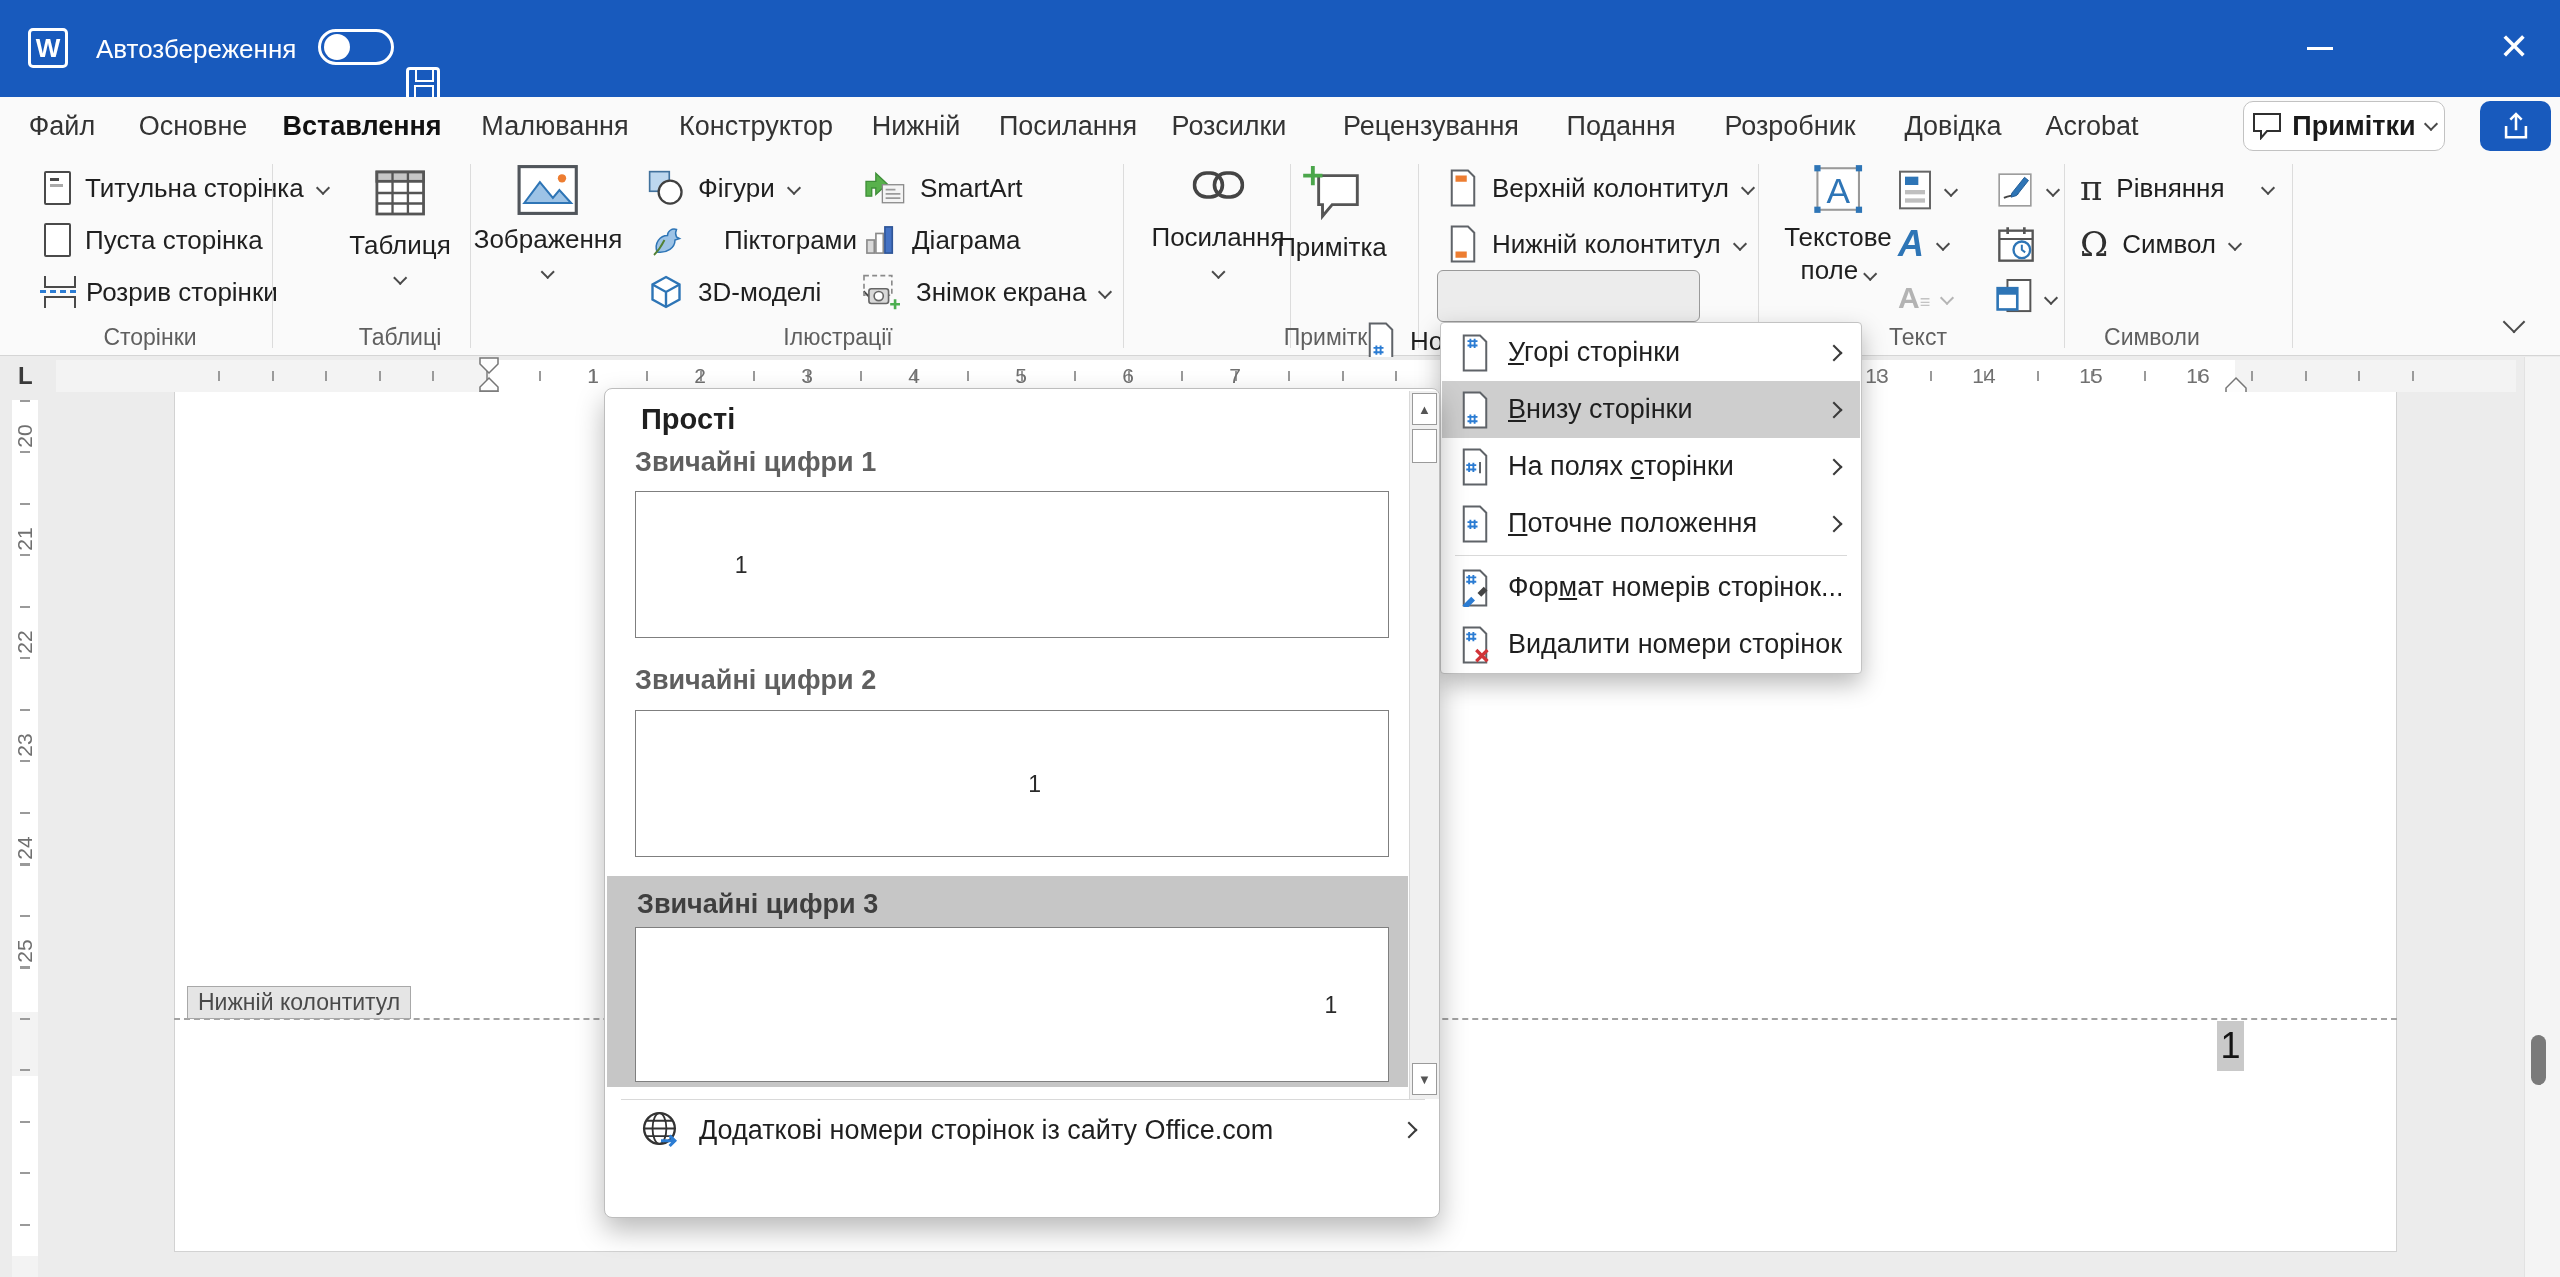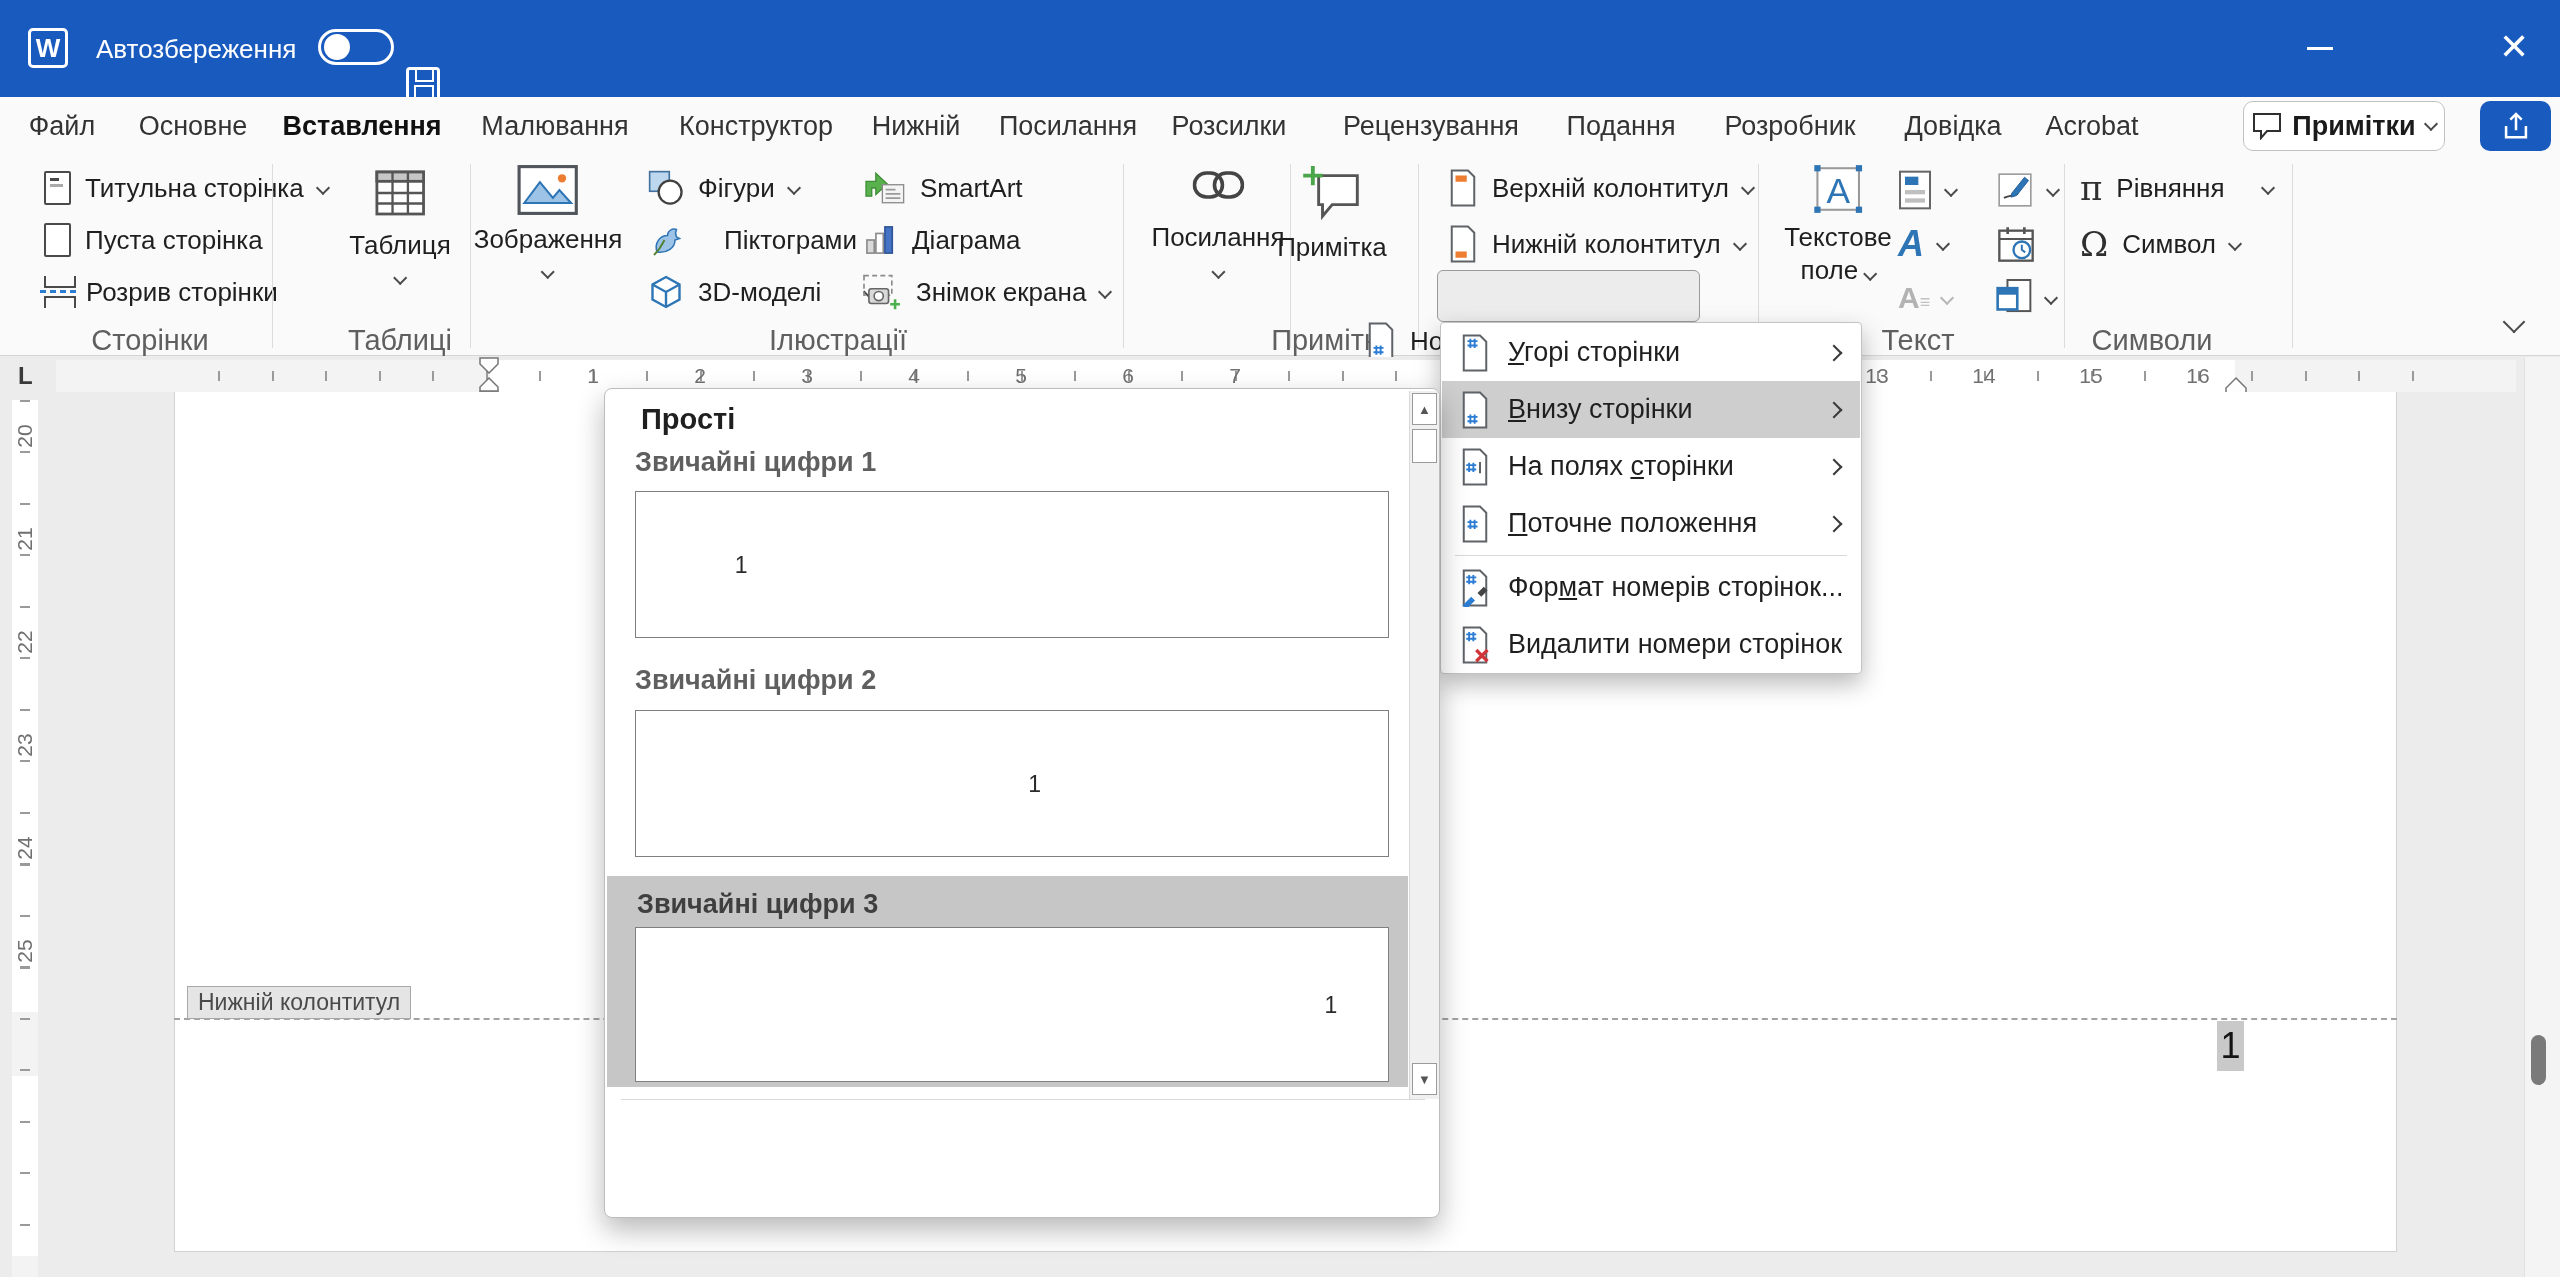--- a/index.html
+++ b/index.html
@@ -23,21 +23,21 @@
 
   
   #tabrow { left:0; top:97px; width:2560px; height:59px; background:#fafafa; }
   .tab { position:absolute; transform:translateX(-50%); top:14px; font-size:27px; color:#333; cursor:default; }
   .tab.active { font-weight:bold; color:#111; }
   .tab-underline { position:absolute; left:287px; top:148px; width:150px; height:6px; background:#185abd; border-radius:3px; }
 
   
   #ribbon { left:0; top:156px; width:2560px; height:200px; background:#fafafa; border-bottom:1px solid #d5d5d5; }
   .divider { position:absolute; top:8px; width:1px; height:184px; background:#dcdcdc; }
-  .glabel { position:absolute; transform:translateX(-50%); top:168px; font-size:29px; color:#5f5f5f; white-space:nowrap; }
+  .glabel { position:absolute; transform:translateX(-50%); top:168px; font-size:23px; color:#5f5f5f; white-space:nowrap; }
   .lbl { font-size:26px; color:#1f1f1f; white-space:nowrap; }
   .rrow { position:absolute; display:flex; align-items:center; gap:14px; transform:translateY(-50%); }
   .col { position:absolute; transform:translateX(-50%); display:flex; flex-direction:column; align-items:center; }
   .chev { display:inline-block; width:10px; height:10px; border-right:2px solid #4a4a4a; border-bottom:2px solid #4a4a4a; transform:rotate(45deg); }
   .chev.dim { border-color:#b5b5b5; }
   .icon-page { width:27px; height:34px; border:2.5px solid #4a4a4a; border-radius:2px; background:#fff; position:relative; }
   .icon-page.cover:before { content:""; position:absolute; left:4px; top:5px; width:9px; height:3px; background:#4a4a4a; }
   .icon-page.cover:after { content:""; position:absolute; left:4px; top:11px; width:13px; height:3px; background:#a9a9a9; }
   .icon-break { width:28px; height:32px; position:relative; }
   .icon-break:before { content:""; position:absolute; left:0; top:0; width:100%; height:10px; border:2.5px solid #4a4a4a; border-top:none;}
@@ -518,14 +518,26 @@
   </div>
 
   <div class="g-scroll">
     <div class="g-btn" style="top:2px;">▲</div>
     <div class="g-thumb"></div>
     <div class="g-btn" style="top:672px;">▼</div>
   </div>
 
   <div class="g-sep"></div>
 
+  <div class="g-foot" style="top:712px;">
+    <span class="fic">
+      <svg width="40" height="40" viewBox="0 0 26 26">
+        <circle cx="12" cy="12" r="10" fill="none" stroke="#333" stroke-width="1.5"></circle>
+        <ellipse cx="12" cy="12" rx="4.5" ry="10" fill="none" stroke="#333" stroke-width="1.2"></ellipse>
+        <path d="M2 12 h20 M3.5 7 h17 M3.5 17 h17" stroke="#333" stroke-width="1.2" fill="none"></path>
+        <path d="M13 20 h9 m-3.4 -3.4 l3.4 3.4 -3.4 3.4" stroke="#2b7cd3" stroke-width="2" fill="none"></path>
+      </svg>
+    </span>
+    <span class="ftext"><span class="u">Д</span><span>одаткові номери сторінок із сайту Office.com</span></span>
+    <span class="arr"></span>
+  </div>
 
 </div>
 
 </body></html>

